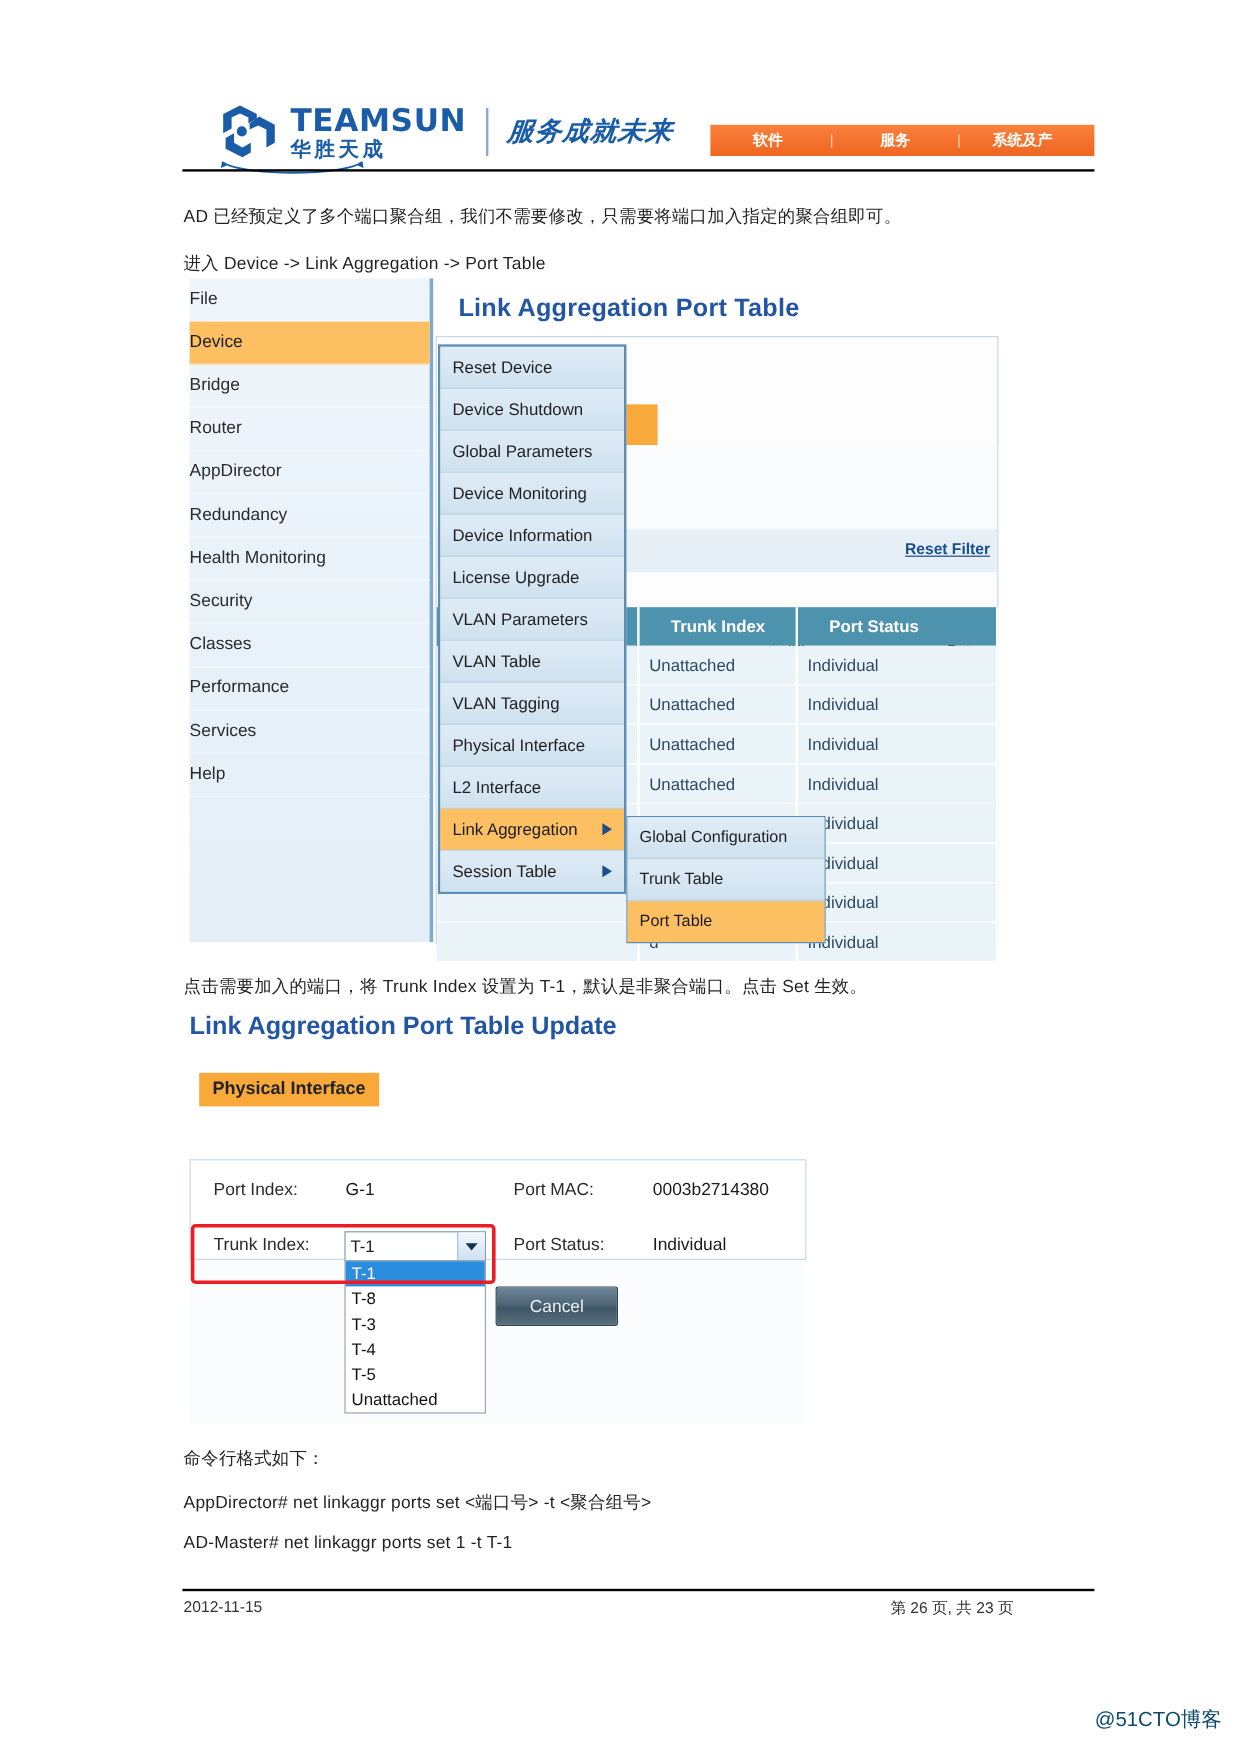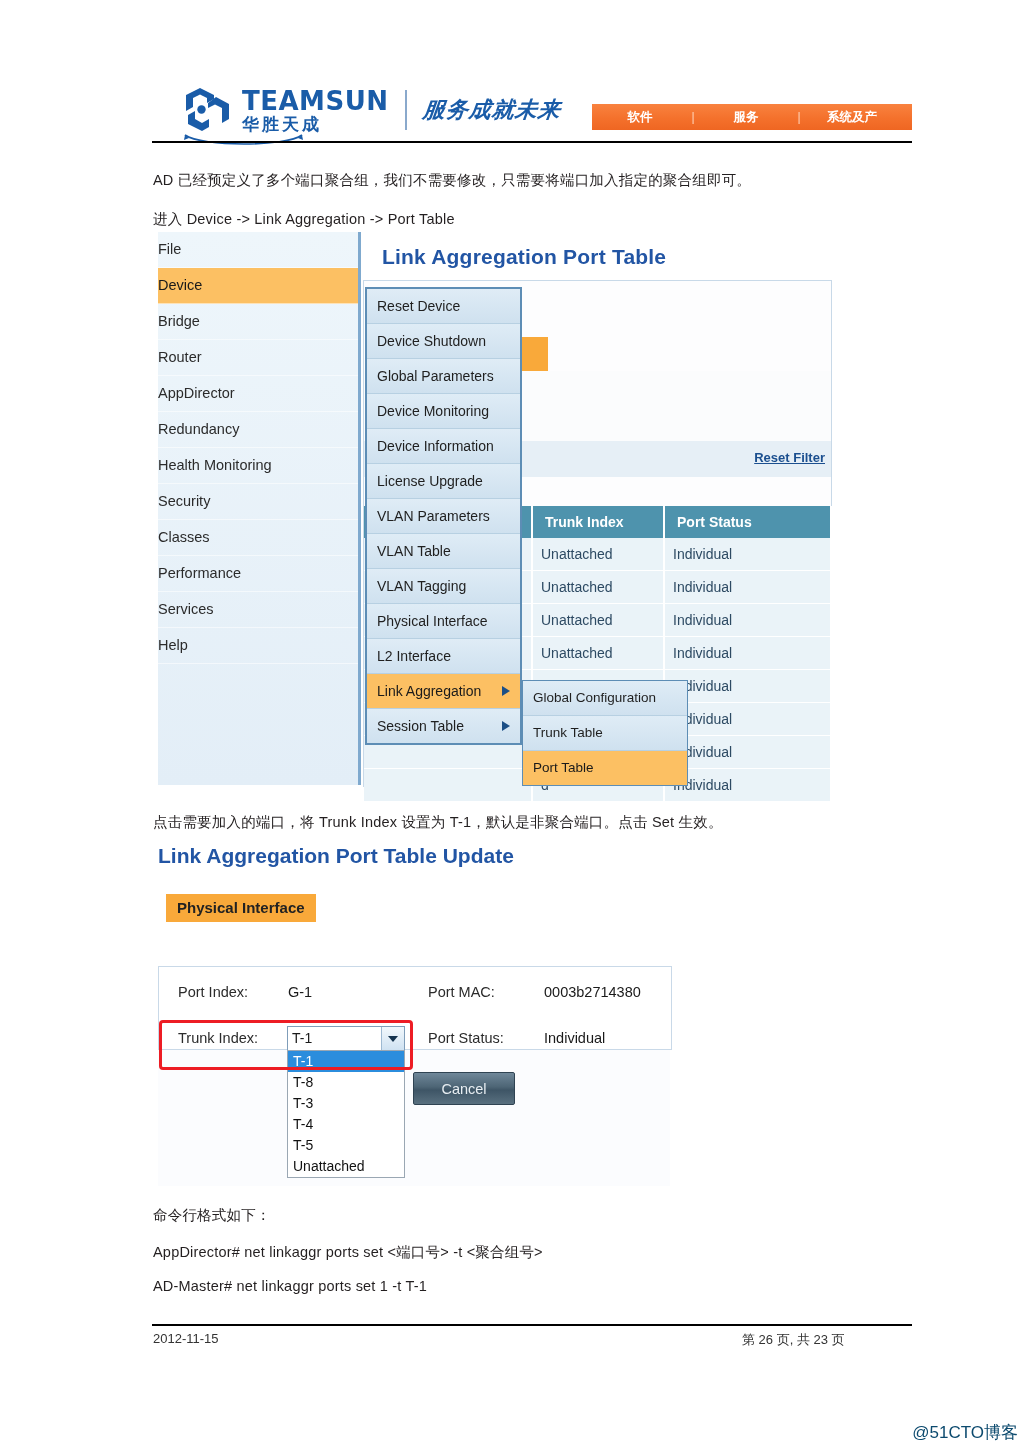--- a/index.html
+++ b/index.html
@@ -250,21 +250,21 @@
     width: 467px;
     border-collapse: collapse;
     table-layout: fixed;
   }
   .tbl th {
     background: #4e93ad;
     color: #ffffff;
     font-size: 14px;
     font-weight: bold;
     text-align: left;
-    padding: 5px 0 5px 12px;
+    padding: 5px 0 5px 26px;
     border-right: 2px solid #ffffff;
     height: 22px;
   }
   .tbl td {
     background: #eaf3f8;
     color: #2d4a63;
     font-size: 14px;
     padding: 6px 0 6px 8px;
     border-right: 2px solid #ffffff;
     border-bottom: 1px solid #ffffff;

